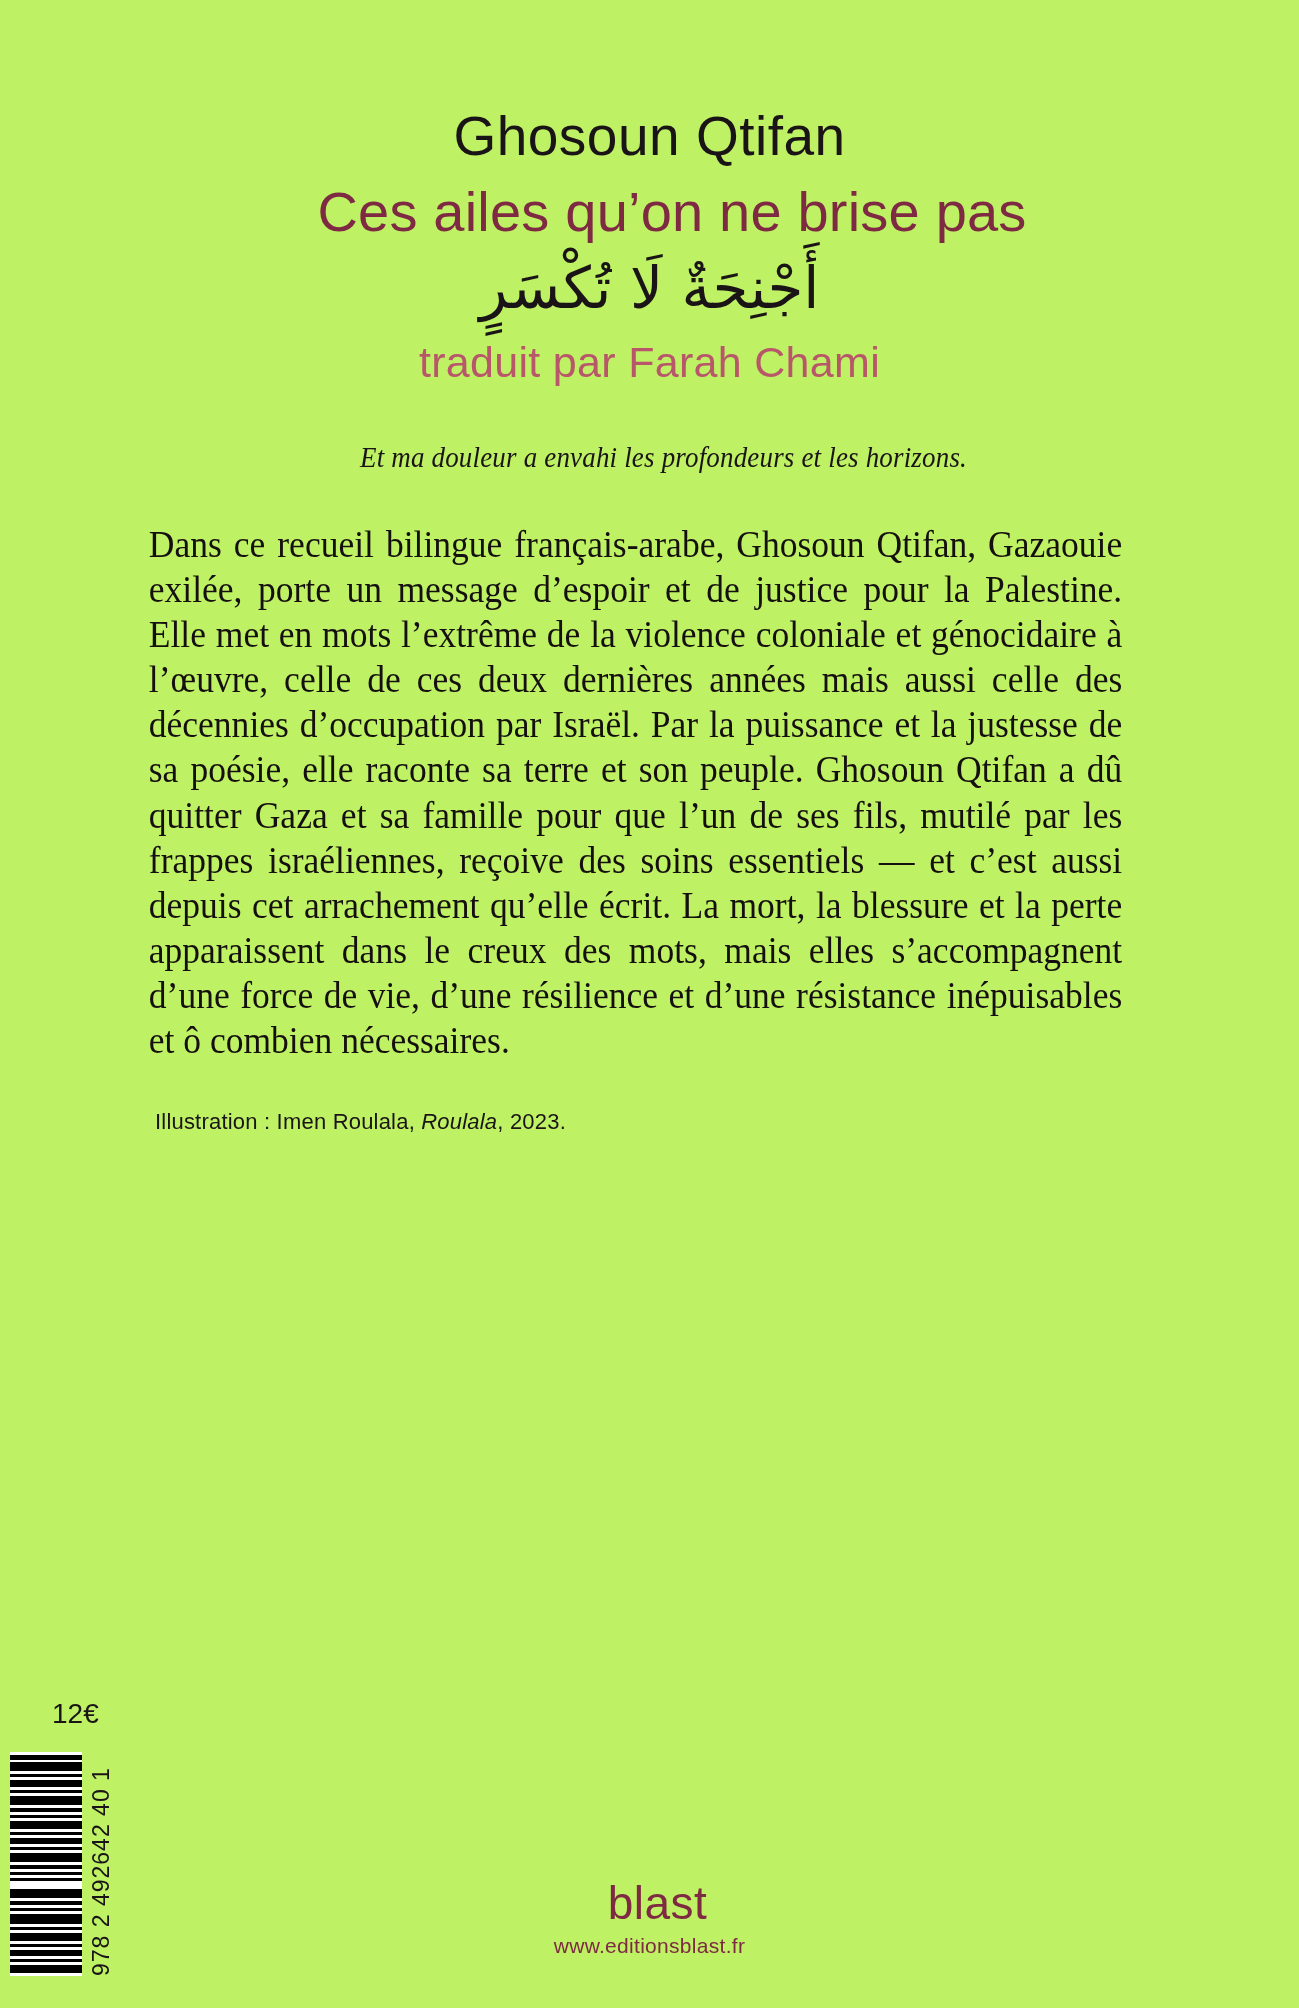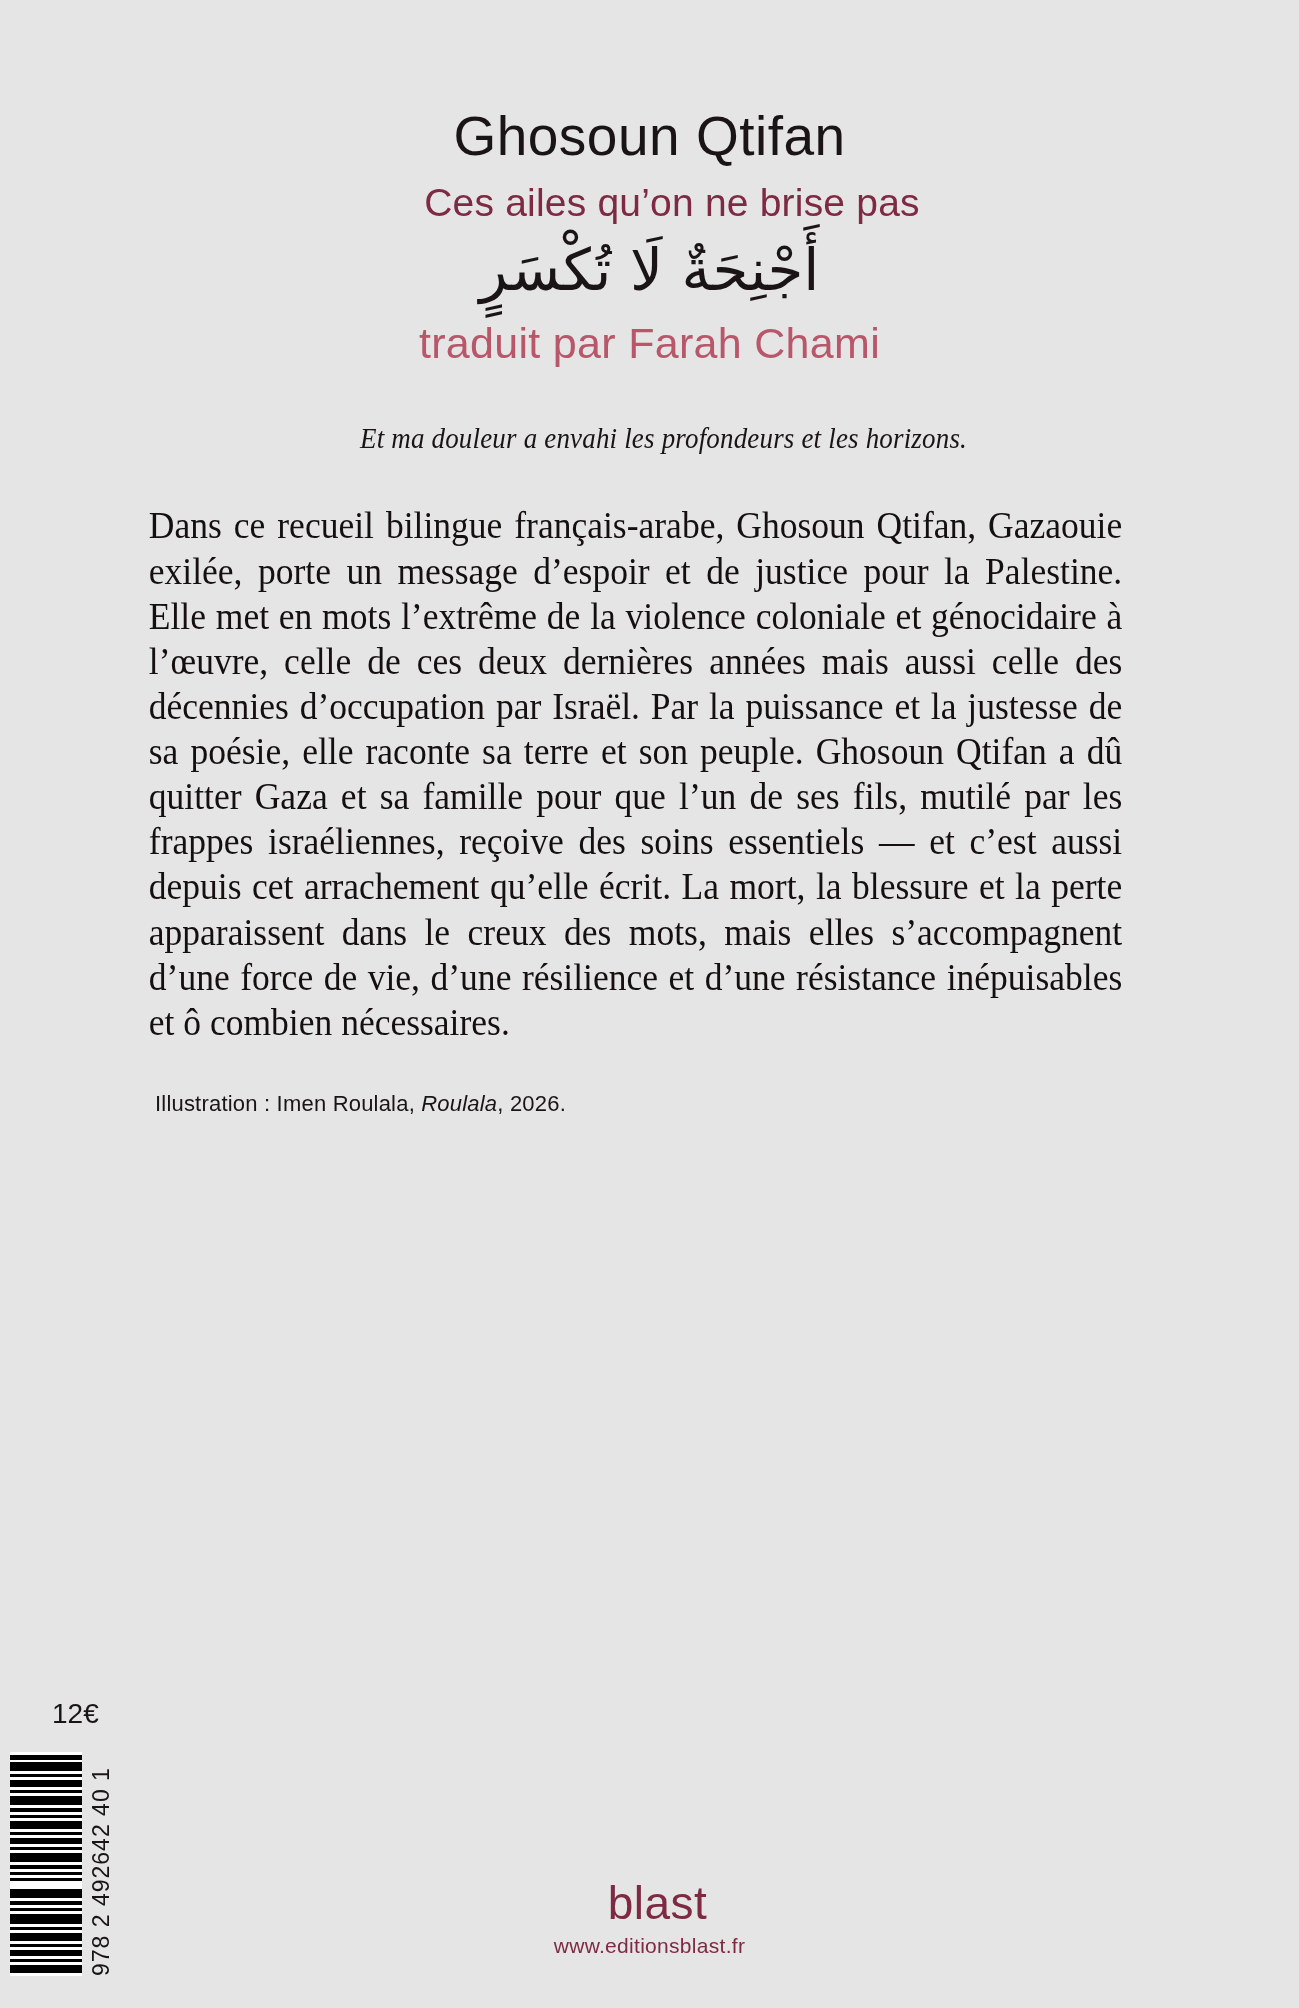--- a/index.html
+++ b/index.html
@@ -12,21 +12,21 @@
   body {
     background: #f5c8c4;
     font-family: "Liberation Sans", sans-serif;
     position: relative;
     overflow: hidden;
   }
 
   .cover {
     position: absolute;
     inset: 0;
-    background: #e5e5e5;
+    background: #bef264;
   }
 
   
 
   .header {
     padding-top: 108px;
     text-align: center;
   }
 
   .author-line {
@@ -50,21 +50,21 @@
     font-family: "DejaVu Sans", sans-serif;
     direction: rtl;
     font-size: 54px;
     font-weight: 400;
   }
 
   .title-fr {
     margin-top: 16px;
     color: #7d2a42;
     font-family: "Liberation Sans", sans-serif;
-    font-size: 39px;
+    font-size: 56px;
     font-weight: 400;
     letter-spacing: 0.2px;
     line-height: 1.08;
     margin-left: 45px;
   }
 
   .title-ar {
     margin-top: 12px;
     color: #1a1416;
     font-family: "DejaVu Sans", sans-serif;
@@ -233,21 +233,21 @@
 
   <div class="epigraph">
     <div class="epigraph-fr">Et ma douleur a envahi les profondeurs et les horizons.</div>
   </div>
 
   <div class="body-text">
     <p>Dans ce recueil bilingue français-arabe, Ghosoun Qtifan, Gazaouie exilée, porte un message d’espoir et de justice pour la Palestine. Elle met en mots l’extrême de la violence coloniale et génocidaire à l’œuvre, celle de ces deux dernières années mais aussi celle des décennies d’occupation par Israël. Par la puissance et la justesse de sa poésie, elle raconte sa terre et son peuple. Ghosoun Qtifan a dû quitter Gaza et sa famille pour que l’un de ses fils, mutilé par les frappes israéliennes, reçoive des soins essentiels — et c’est aussi depuis cet arrachement qu’elle écrit. La mort, la blessure et la perte apparaissent dans le creux des mots, mais elles s’accompagnent d’une force de vie, d’une résilience et d’une résistance inépuisables et ô combien nécessaires.</p>
   </div>
 
   <div class="credit">
-    <span>Illustration : Imen Roulala, </span><em>Roulala</em><span>, 2026.</span>
+    <span>Illustration : Imen Roulala, </span><em>Roulala</em><span>, 2023.</span>
   </div>
 
   <div class="price">12€</div>
 
   <div class="barcode-block">
     <svg class="barcode" viewBox="0 0 72 224" preserveAspectRatio="none">
       <rect x="0" y="0" width="72" height="224" fill="#ffffff"></rect>
       <g fill="#000000">
         <rect x="0" y="3" width="72" height="5"></rect>
         <rect x="0" y="10" width="72" height="9"></rect>

